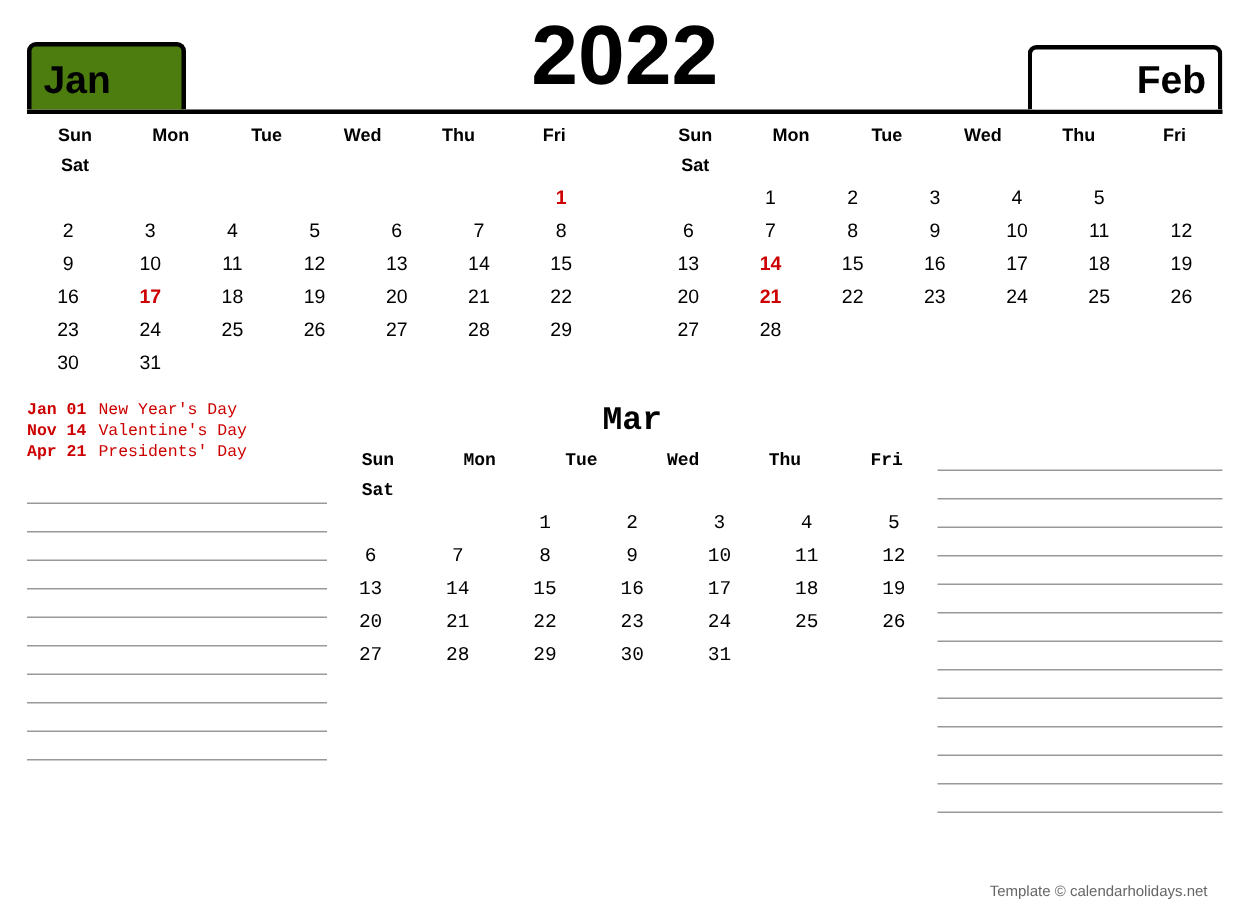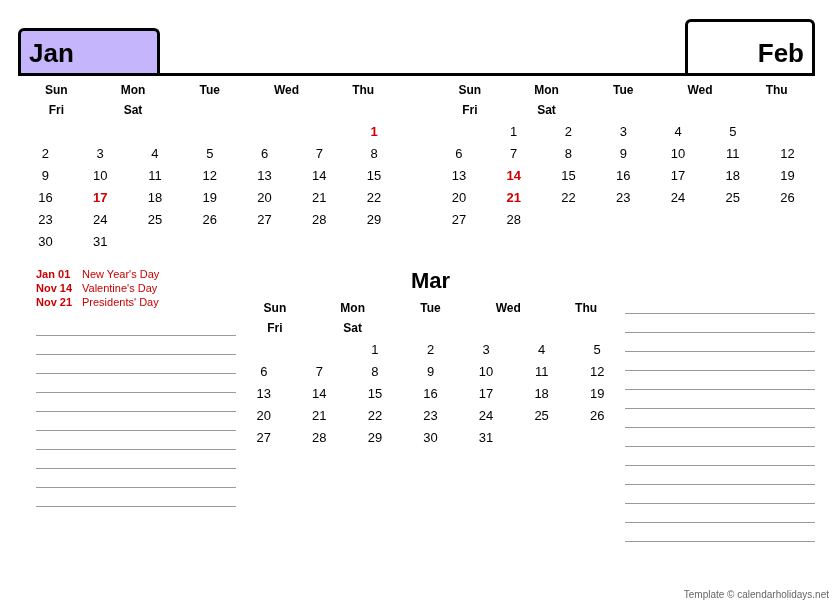--- a/index.html
+++ b/index.html
@@ -28,21 +28,21 @@
     .calendar-block {
       flex: 1;
     }
 
     .divider-col {
       width: 30px;
     }
 
     .cal-header-row {
       display: grid;
-      grid-template-columns: repeat(5, 1fr);
+      grid-template-columns: repeat(6, 1fr);
       text-align: center;
     }
     .cal-header-row .day-name {
       font-size: 12px;
       font-weight: 700;
       padding: 3px 0;
       color: #000;
     }
 
     .cal-grid {
@@ -110,40 +110,43 @@
     .note-line-right {
       border-bottom: 1px solid #999;
       height: 16px;
       margin-bottom: 3px;
     }
 
     
     .footer {
       position: absolute;
       bottom: 8px;
-      right: 4px;
+      right: 28px;
       font-size: 10px;
       color: #666;
     }
   </style>
 </head>
 <body>
 
 <div class="page">
 
   <div style="position:relative; height:65px; margin:8px 18px 0 18px;">
 
-    <div style="position:absolute; left:0; bottom:0; width:142px; height:45px; border-top:3px solid #000; border-left:3px solid #000; border-right:3px solid #000; border-radius:6px 6px 0 0; background:#c4b5fd; z-index:2;">
+    <div style="position:absolute; left:0; bottom:0; width:106px; height:45px; border-top:3px solid #000; border-left:3px solid #000; border-right:3px solid #000; border-radius:6px 6px 0 0; background:#4d7c0f; z-index:2;">
       <span style="position:absolute; bottom:4px; left:8px; font-size:26px; font-weight:900;">Jan</span>
     </div>
 
-    <div style="position:absolute; right:0; bottom:0; width:130px; height:54px; border-top:3px solid #000; border-left:3px solid #000; border-right:3px solid #000; border-radius:6px 6px 0 0; background:#fff; z-index:2;padding-left:48px;">
+    <div style="position:absolute; right:0; bottom:0; width:130px; height:43px; border-top:3px solid #000; border-left:3px solid #000; border-right:3px solid #000; border-radius:6px 6px 0 0; background:#fff; z-index:2;padding-left:48px;">
       <span style="position:absolute; bottom:4px; right:8px; font-size:26px; font-weight:900;">Feb</span>
     </div>
 
+    <div style="position:absolute; left:50%; bottom:8px; transform:translateX(-50%); z-index:1;">
+      <span style="font-size:56px; font-weight:900; line-height:1; color:#000;">2022</span>
+    </div>
   </div>
 
   <div style="border-top:3px solid #000; margin:0 18px 4px 18px;"></div>
 
   <div class="calendars-top">
 
     <div class="calendar-block">
       <div class="cal-header-row">
         <span class="day-name">Sun</span>
         <span class="day-name">Mon</span>
@@ -264,33 +267,33 @@
         <span class="cal-cell empty"></span>
         <span class="cal-cell empty"></span>
         <span class="cal-cell empty"></span>
         <span class="cal-cell empty"></span>
         <span class="cal-cell empty"></span>
       </div>
     </div>
 
   </div>
 
-  <div style="display:flex; padding:8px 18px 0 36px; gap:0; margin-top:8px;">
+  <div style="display:flex; padding:8px 18px 0 18px; gap:0; margin-top:8px;font-family:Liberation Mono, monospace;">
 
     <div class="holidays-section">
       <div class="holiday-item">
         <span class="holiday-date">Jan 01</span>
         <span class="holiday-name">New Year's Day</span>
       </div>
       <div class="holiday-item">
         <span class="holiday-date">Nov 14</span>
         <span class="holiday-name">Valentine's Day</span>
       </div>
       <div class="holiday-item">
-        <span class="holiday-date">Nov 21</span>
+        <span class="holiday-date">Apr 21</span>
         <span class="holiday-name">Presidents' Day</span>
       </div>
 
       <div class="notes-lines" style="margin-top:12px;">
         <div class="note-line"></div>
         <div class="note-line"></div>
         <div class="note-line"></div>
         <div class="note-line"></div>
         <div class="note-line"></div>
         <div class="note-line"></div>

